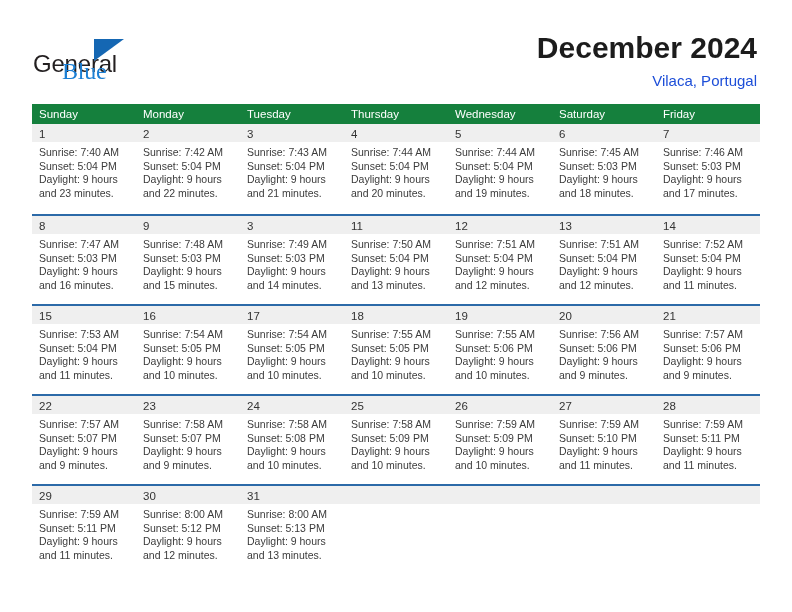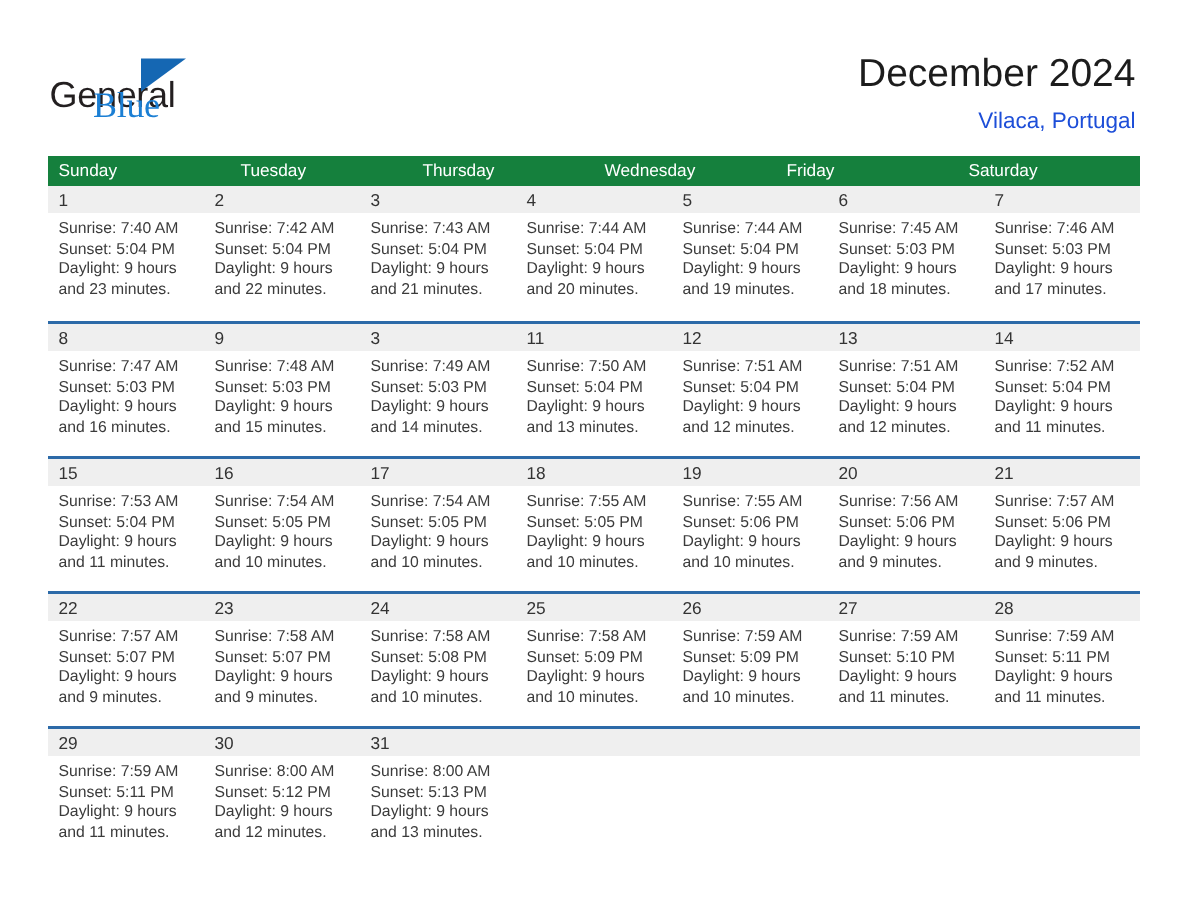--- a/index.html
+++ b/index.html
@@ -67,25 +67,25 @@
     font-family: Liberation Serif, serif;
   }
 
   .title-block {
     position: absolute;
     right: 35px;
     top: 30px;
     text-align: right;
   }
   .title-main {
-    font-size: 26px;
+    font-size: 30px;
     color: #1c1c1c;
     line-height: 36px;
     white-space: nowrap;
-    font-weight: normal;
+    font-weight: bold;
   }
   .title-sub {
     font-size: 15px;
     color: #1d4ed8;
     line-height: 20px;
     margin-top: 5px;
     white-space: nowrap;
   }
 
   
@@ -172,25 +172,26 @@
       <div class="title-main">December 2024</div>
       <div class="title-sub">Vilaca, Portugal</div>
     </div>
 
   </div>
 
   <div class="calendar">
 
     <div class="weekday-row">
       <div class="weekday">Sunday</div>
+      <div class="weekday">Monday</div>
       <div class="weekday">Tuesday</div>
       <div class="weekday">Thursday</div>
       <div class="weekday">Wednesday</div>
+      <div class="weekday">Saturday</div>
       <div class="weekday">Friday</div>
-      <div class="weekday">Saturday</div>
     </div>
 
     <div class="week-row first">
       <div class="day-cell">
         <div class="day-num-band"><span class="day-num">1</span></div>
         <div class="day-lines">
           <div class="day-line">Sunrise: 7:40 AM</div>
           <div class="day-line">Sunset: 5:04 PM</div>
           <div class="day-line">Daylight: 9 hours</div>
           <div class="day-line">and 23 minutes.</div>

